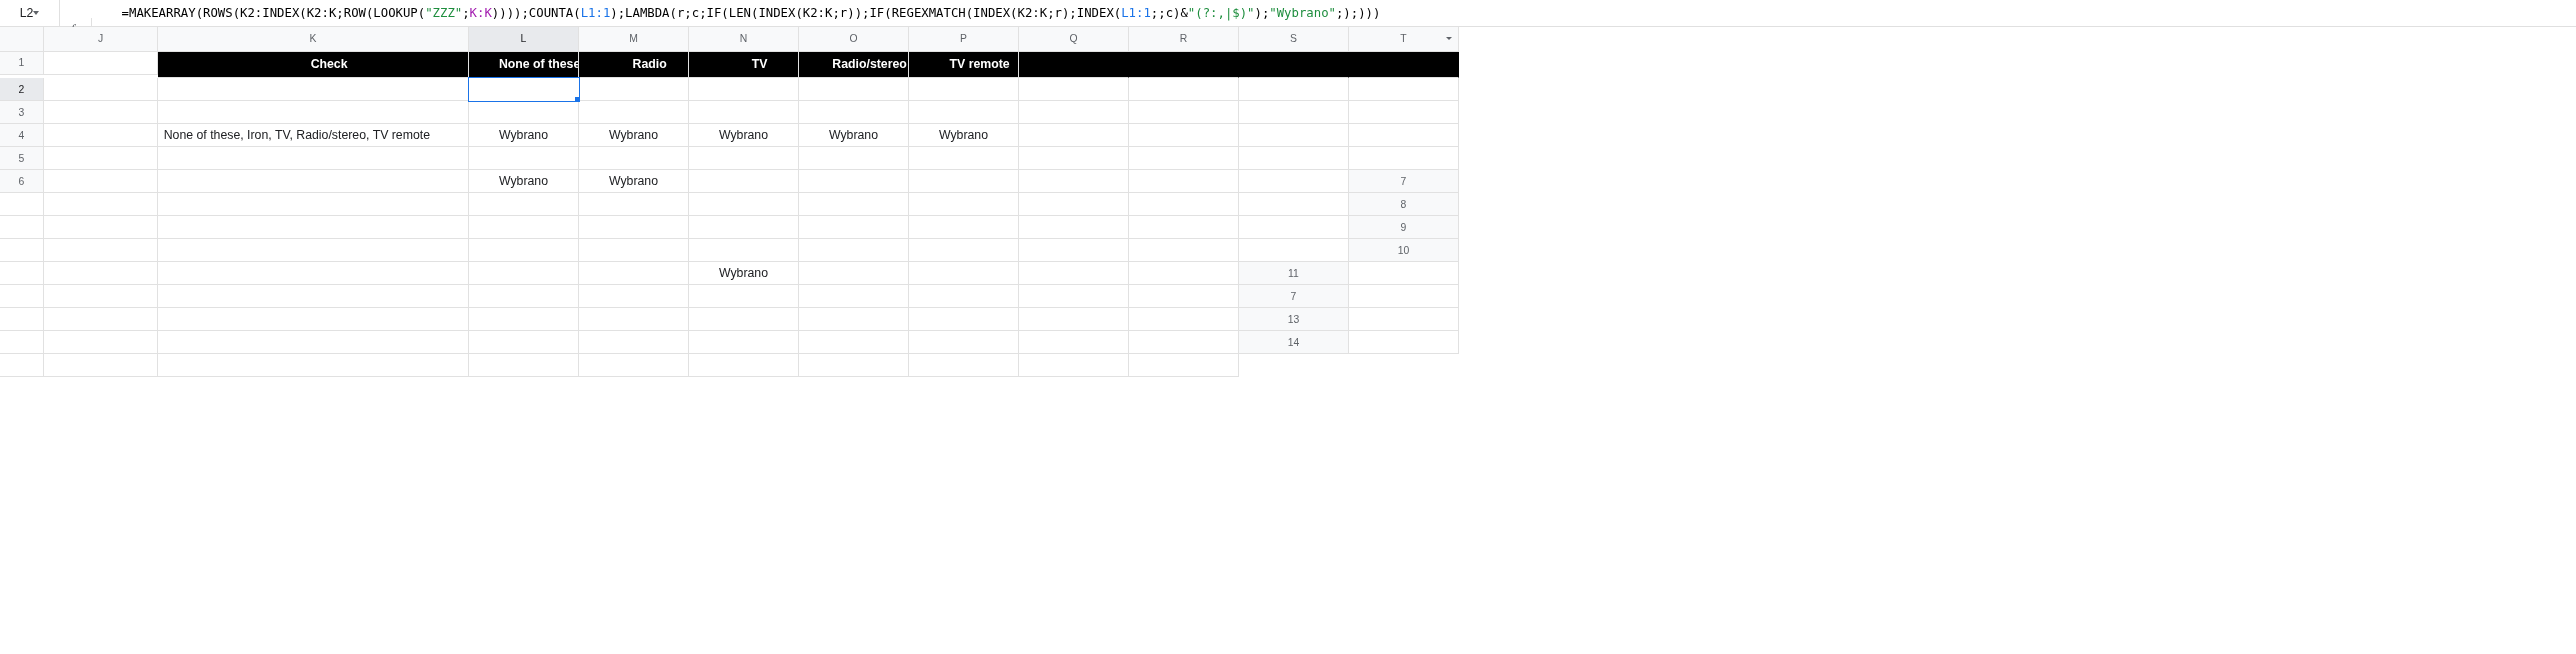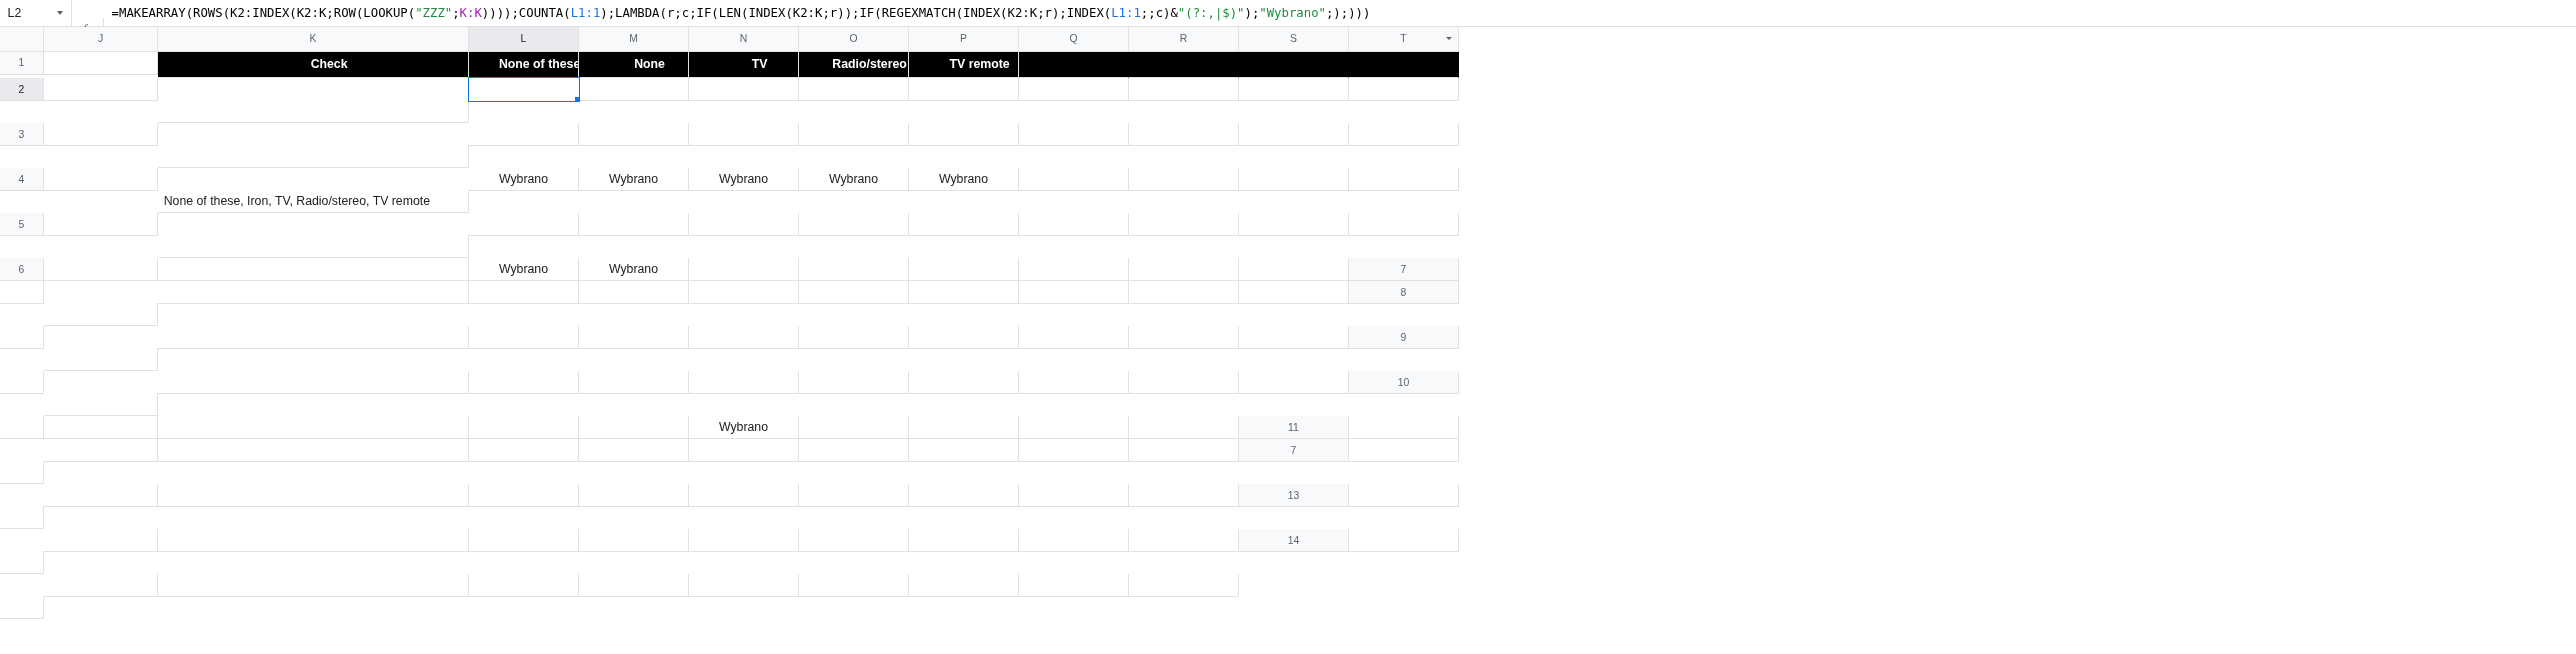--- a/index.html
+++ b/index.html
@@ -12,25 +12,25 @@
     overflow: hidden;
   }
   .formula-bar {
     display: flex;
     align-items: center;
     height: 26.6px;
     border-bottom: 0.9px solid #e0e0e0;
     background: #fff;
   }
   .name-box {
-    width: 72px;
+    width: 60px;
     padding: 0 7.6px;
     display: flex;
     align-items: center;
-    justify-content: space-between;
+    justify-content: center;
     border-right: 0.9px solid #e0e0e0;
     height: 100%;
   }
   .name-box-text { font-size: 12.3px; }
   .name-box-arrow {
     width: 0; height: 0;
     border-left: 3.8px solid transparent;
     border-right: 3.8px solid transparent;
     border-top: 4.7px solid #5f6368;
   }
@@ -51,20 +51,21 @@
   .formula-input {
     flex: 1;
     padding: 0 7.6px;
     font-family: 'Consolas','Menlo',monospace;
     font-size: 12.3px;
     white-space: nowrap;
     overflow: hidden;
     height: 100%;
     display: flex;
     align-items: center;
+    margin-left: 22px;
   }
   .formula-input .fn { color: #000; }
   .formula-input .r1 { color: #000000; }
   .formula-input .r2 { color: #a21caf; }
   .formula-input .r3 { color: #1a73e8; }
   .formula-input .str { color: #1e8e3e; }
   .formula-input .var { color: #000; }
 
   .sheet {
     display: grid;
@@ -93,21 +94,21 @@
   .hdr-row1 {
     background: #000;
     color: #fff;
     font-weight: bold;
     justify-content: center;
     height: 26.6px;
     padding-left: 36px;
   }
   .hdr-row1.noborder { border-right: 0.9px solid #000; }
   .cell.center { justify-content: center; }
-  .cell.left { justify-content: flex-start; padding-left: 5.7px; margin-top: 22px; }
+  .cell.left { justify-content: flex-start; padding-left: 5.7px; }
   .selected-cell {
     border: 1.9px solid #1a73e8 !important;
     position: relative;
     z-index: 2;
     margin: -0.9px;
     height: 25px;
   }
   .selected-cell::after {
     content: '';
     position: absolute;
@@ -203,21 +204,21 @@
       <span>S</span>
     </div>
     <div class="colhdr" style="justify-content: center; position: relative;">
       <span>T</span>
       <span class="col-dropdown" style="position: absolute; right: 5.7px;"></span>
     </div>
     <div class="rowhdr">1</div>
     <div class="cell noborder" style="background: rgb(255, 255, 255); color: rgb(0, 0, 0);"></div>
     <div class="cell hdr-row1">Check</div>
     <div class="cell hdr-row1">None of these</div>
-    <div class="cell hdr-row1">None</div>
+    <div class="cell hdr-row1">Radio</div>
     <div class="cell hdr-row1">TV</div>
     <div class="cell hdr-row1">Radio/stereo</div>
     <div class="cell hdr-row1">TV remote</div>
     <div class="cell hdr-row1 noborder"></div>
     <div class="cell hdr-row1 noborder"></div>
     <div class="cell hdr-row1 noborder"></div>
     <div class="cell hdr-row1 noborder"></div>
     <div class="rowhdr active">2</div>
     <div class="cell center"></div>
     <div class="cell left"></div>

